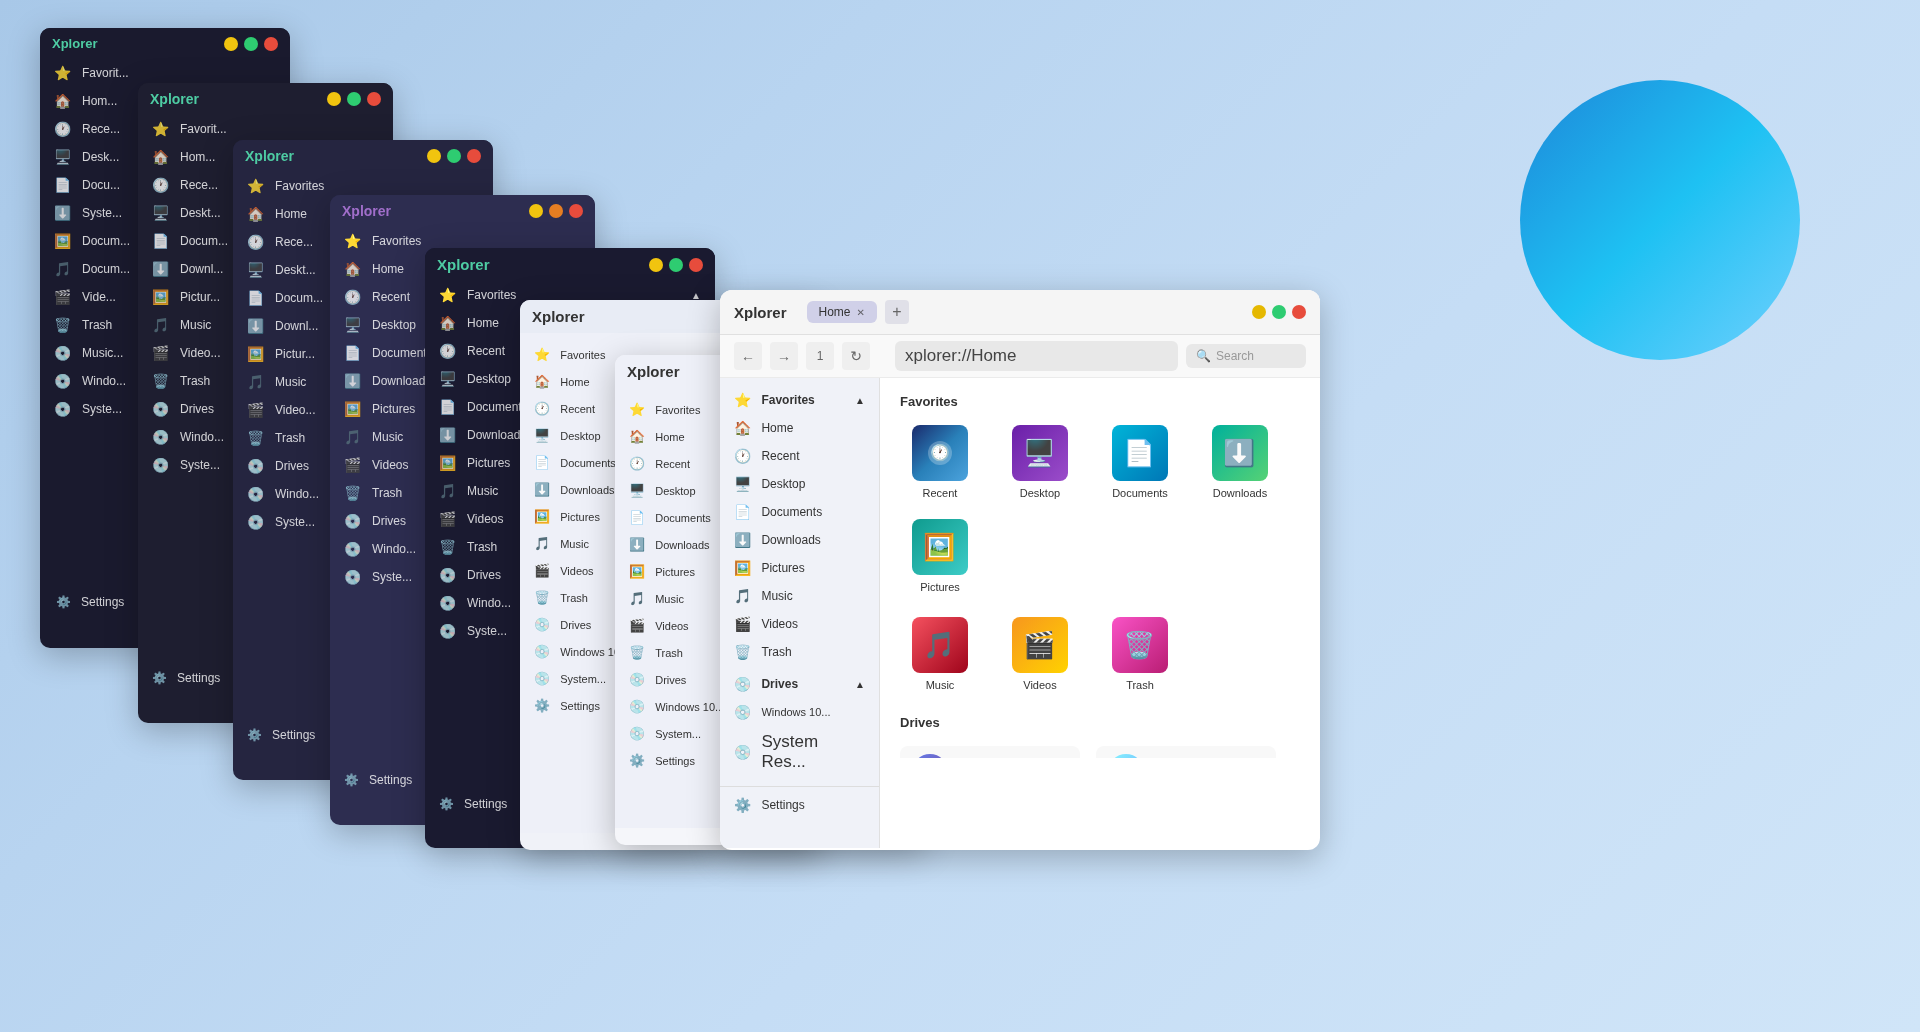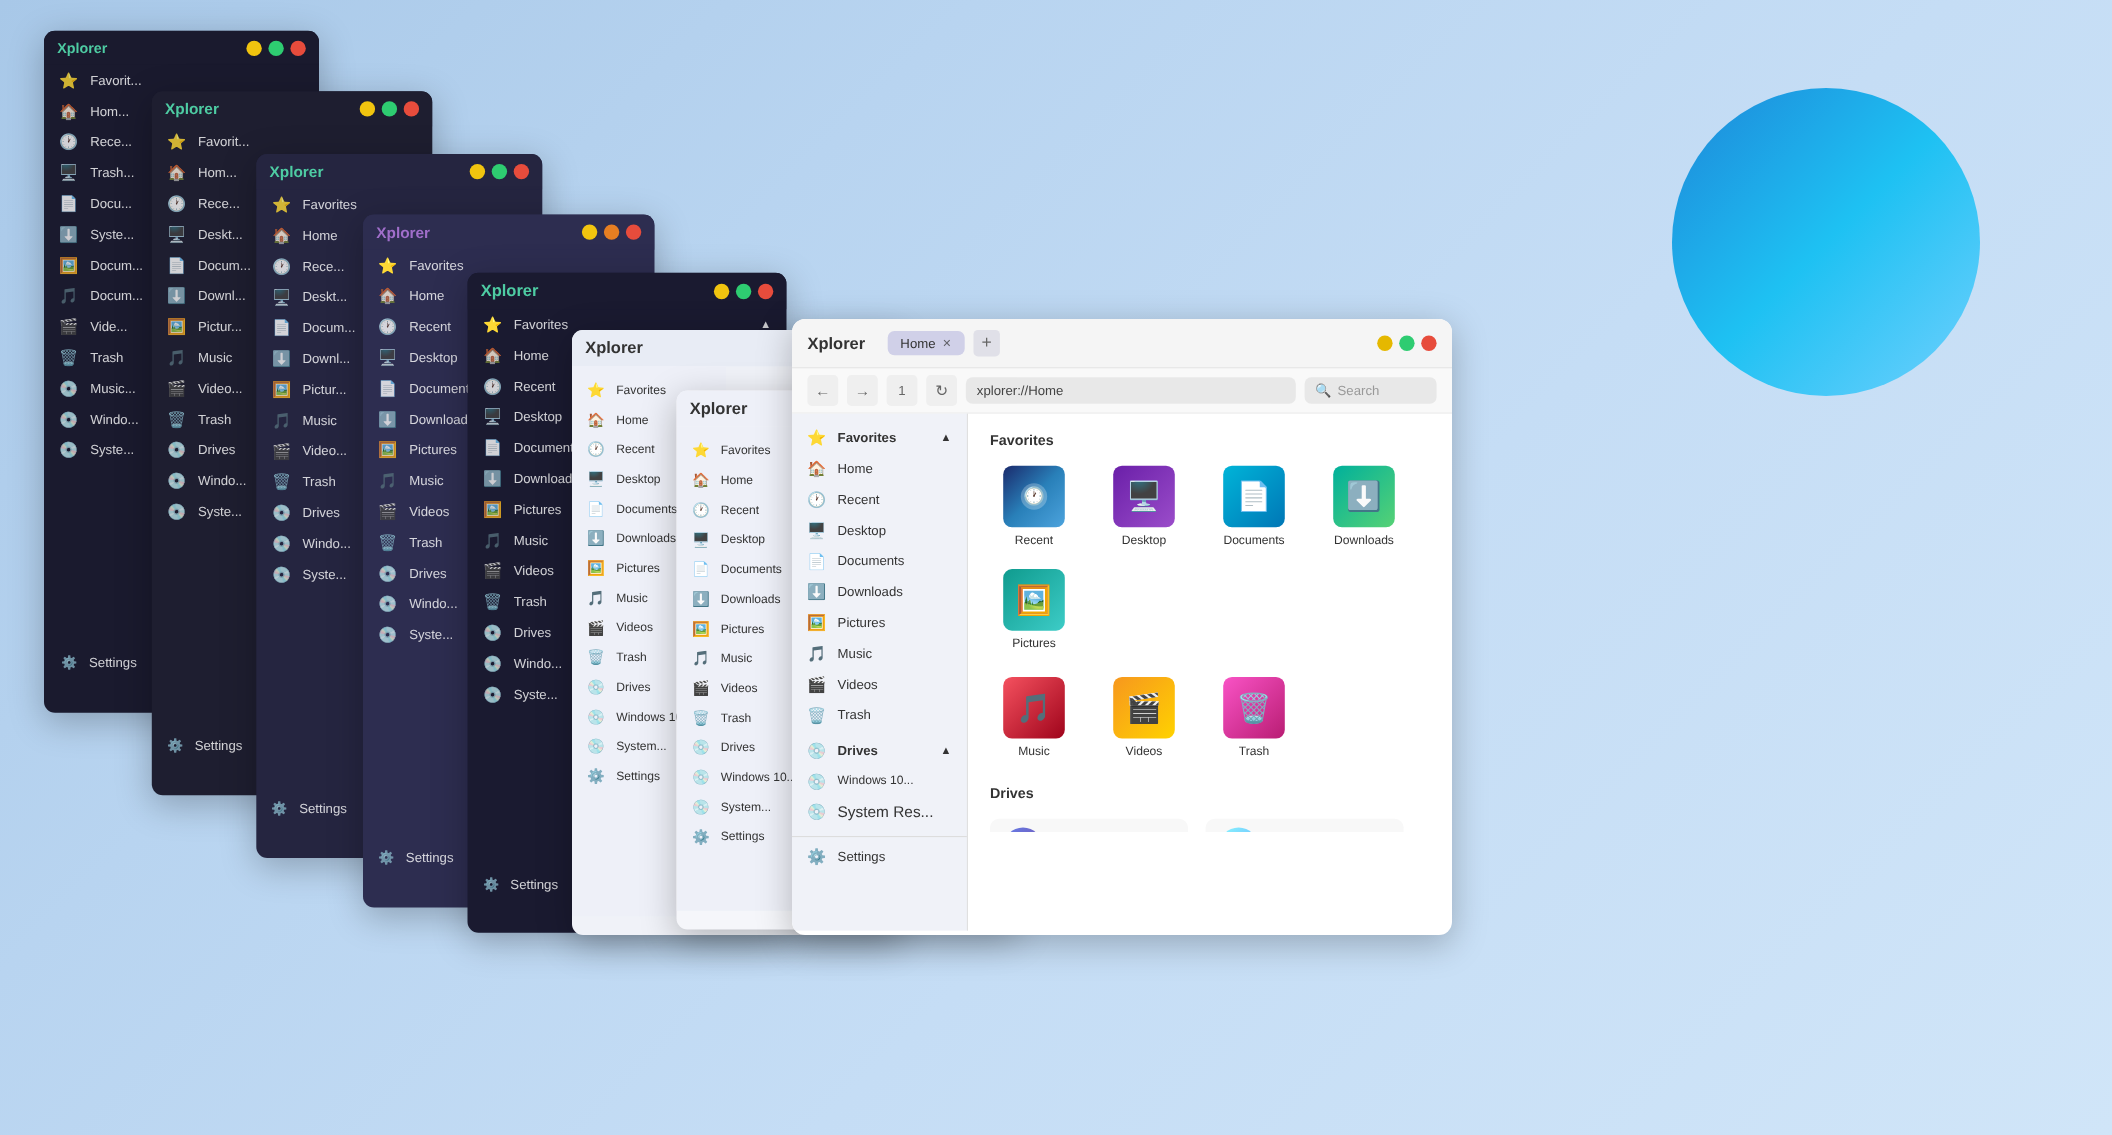--- a/index.html
+++ b/index.html
@@ -222,22 +222,23 @@
       font-size: 14px;
       color: #666;
       background: #efefef;
     }
 
     .address-bar {
       flex: 1;
       background: #e8e8e8;
       border-radius: 6px;
       padding: 5px 10px;
-      font-size: 12px;
+      font-size: 17px;
       color: #444;
+      margin-left: 17px;
     }
 
     .search-bar {
       display: flex;
       align-items: center;
       background: #e8e8e8;
       border-radius: 6px;
       padding: 5px 10px;
       font-size: 12px;
       color: #888;
@@ -388,21 +389,21 @@
     <div class="dark-sidebar-item">
       <span class="item-icon">🏠</span>
       <span>Hom...</span>
     </div>
     <div class="dark-sidebar-item">
       <span class="item-icon">🕐</span>
       <span>Rece...</span>
     </div>
     <div class="dark-sidebar-item">
       <span class="item-icon">🖥️</span>
-      <span>Trash...</span>
+      <span>Desk...</span>
     </div>
     <div class="dark-sidebar-item">
       <span class="item-icon">📄</span>
       <span>Docu...</span>
     </div>
     <div class="dark-sidebar-item">
       <span class="item-icon">⬇️</span>
       <span>Syste...</span>
     </div>
     <div class="dark-sidebar-item">
@@ -942,21 +943,21 @@
         <span style="font-size:14px;">💿</span>
         <span style="font-size:12px;">Drives</span>
         <span style="margin-left:auto;font-size:10px;">▲</span>
       </div>
       <div class="light-sidebar-item">
         <span style="font-size:14px;">💿</span>
         <span style="font-size:11px;">Windows 10...</span>
       </div>
       <div class="light-sidebar-item">
         <span style="font-size:14px;">💿</span>
-        <span style="font-size:14px;">System Res...</span>
+        <span style="font-size:17px;">System Res...</span>
       </div>
       <div class="light-sidebar-item" style="margin-top:8px;border-top:1px solid #ddd;padding-top:10px;">
         <span style="font-size:14px;">⚙️</span>
         <span style="font-size:12px;">Settings</span>
       </div>
     </div>
 
     <div class="main-content">
 
       <div class="section-title">Favorites</div>

